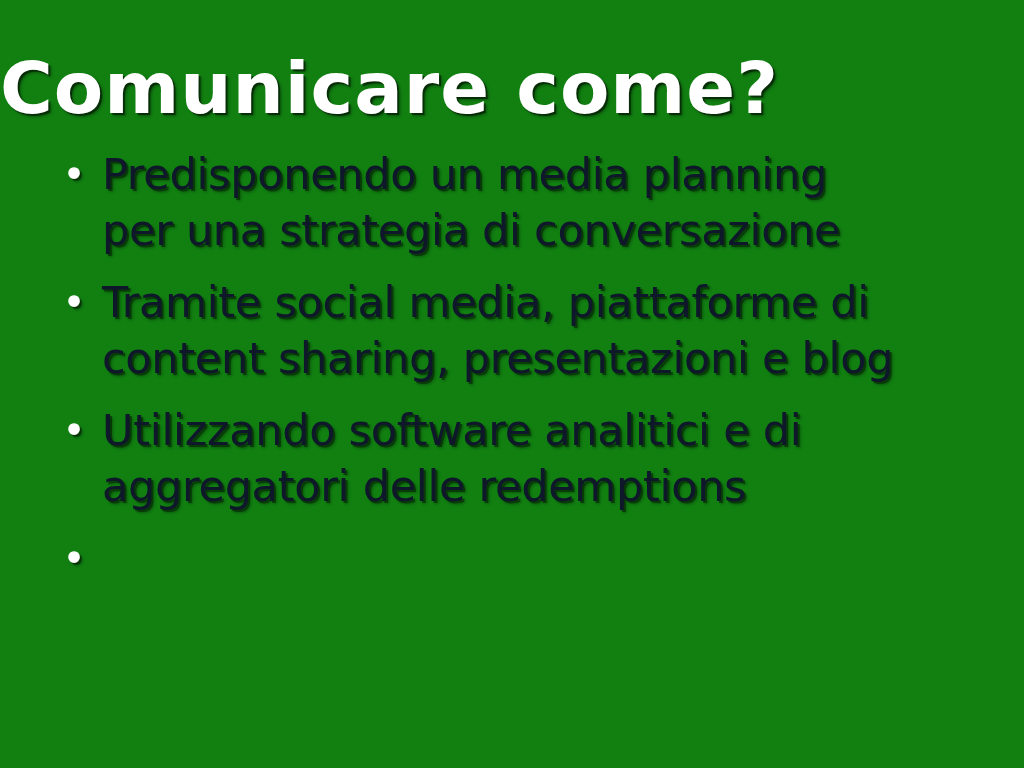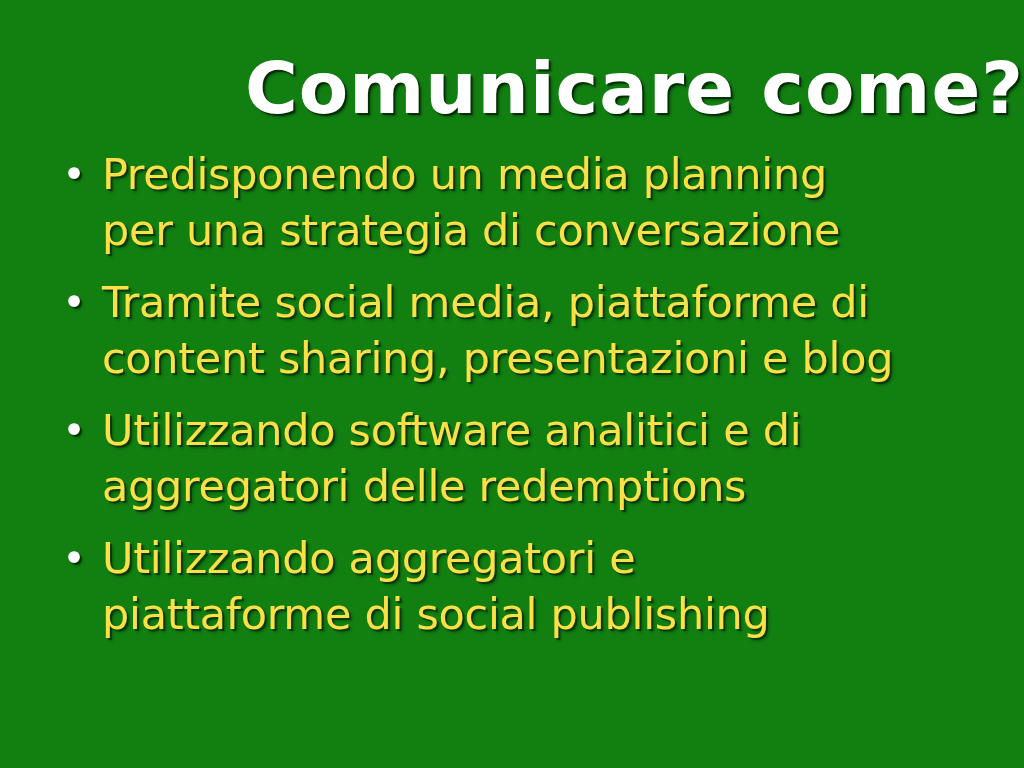--- a/index.html
+++ b/index.html
@@ -14,21 +14,21 @@
     overflow: hidden;
   }
   .slide {
     position: relative;
     width: 1024px;
     height: 768px;
     background: #118011;
     box-sizing: border-box;
   }
   .slide-title {
-    text-align: right;
+    text-align: left;
     color: #ffffff;
     font-family: "DejaVu Sans", sans-serif;
     font-weight: bold;
     font-size: 72px;
     line-height: 1.0;
     letter-spacing: 1px;
     padding-top: 52px;
     margin: 0;
     text-shadow:
       2px 2px 0 rgba(0,0,0,0.45),
@@ -49,21 +49,21 @@
     font-size: 40px;
     line-height: 56px;
     width: 56px;
     flex: 0 0 56px;
     text-align: center;
     text-shadow:
       2px 2px 0 rgba(0,0,0,0.40),
       3px 3px 3px rgba(0,0,0,0.30);
   }
   .bullet-text {
-    color: #fde047;
+    color: #0f172a;
     font-size: 43px;
     line-height: 56px;
     font-family: "DejaVu Sans", sans-serif;
     font-weight: normal;
     letter-spacing: -0.3px;
     text-shadow:
       2px 2px 0 rgba(0,0,0,0.40),
       3px 3px 3px rgba(0,0,0,0.30);
     white-space: pre-line;
   }
@@ -85,17 +85,15 @@
       <span class="bullet-text">Tramite social media, piattaforme di
 content sharing, presentazioni e blog</span>
     </li>
     <li class="bullet-item">
       <span class="bullet-dot">•</span>
       <span class="bullet-text">Utilizzando software analitici e di
 aggregatori delle redemptions</span>
     </li>
     <li class="bullet-item">
       <span class="bullet-dot">•</span>
-      <span class="bullet-text">Utilizzando aggregatori e
-piattaforme di social publishing</span>
     </li>
   </ul>
 </div>
 
 </body></html>

